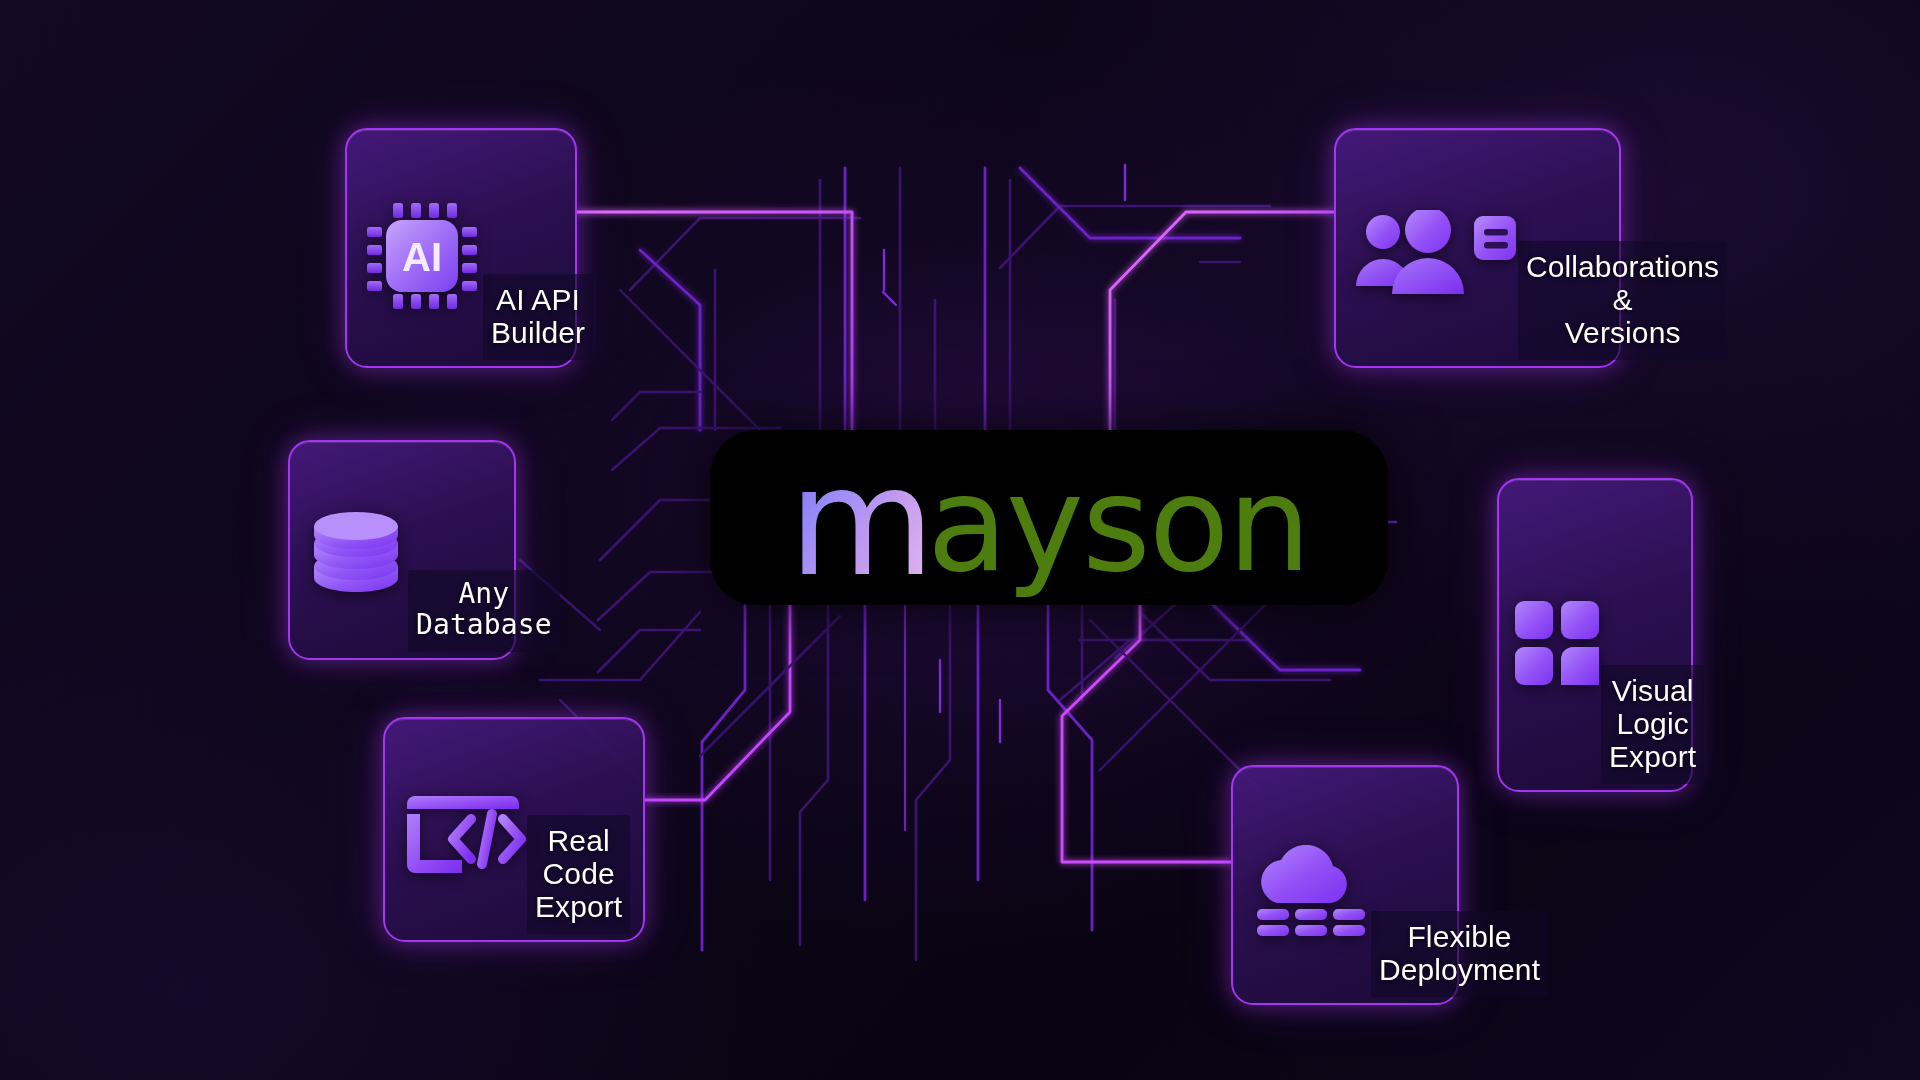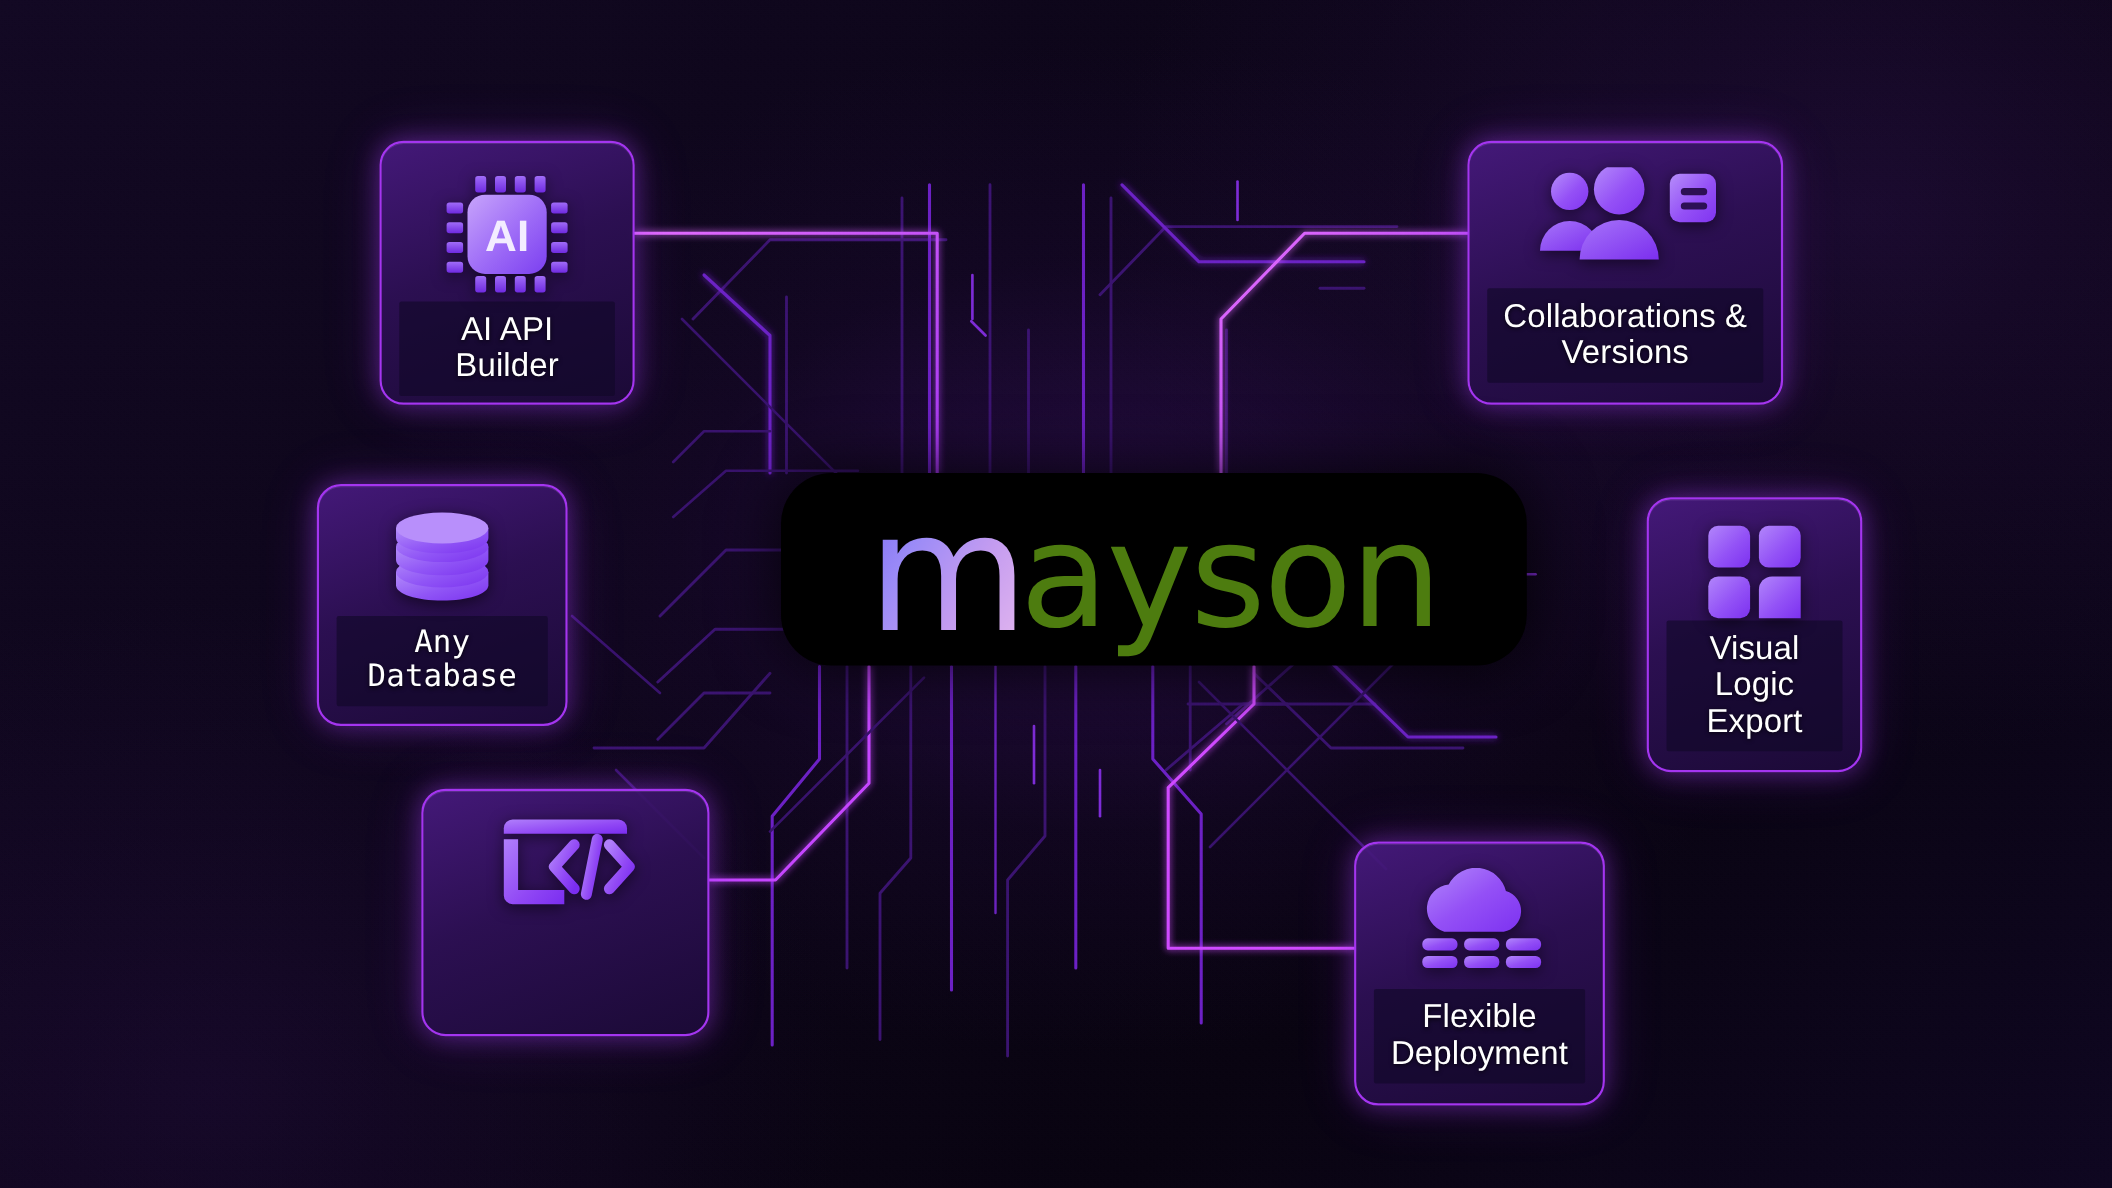--- a/index.html
+++ b/index.html
@@ -44,24 +44,24 @@
     position: absolute;
     border-radius: 22px;
     border: 2px solid #a435f0;
     background:
       linear-gradient(160deg, rgba(72,26,128,0.92) 0%, rgba(46,16,86,0.92) 45%, rgba(28,10,56,0.94) 100%);
     box-shadow:
       0 0 22px rgba(168,62,247,0.42),
       0 0 52px rgba(140,48,215,0.20),
       inset 0 1px 0 rgba(220,170,255,0.16);
     display: flex;
-    flex-direction: column;
+    flex-direction: row;
     align-items: center;
     justify-content: flex-start;
-    padding: 22px 14px 18px;
+    padding: 22px 14px 6px;
     z-index: 4;
   }
 
   .card .icon-wrap {
     display: flex;
     align-items: center;
     justify-content: center;
     filter: drop-shadow(0 3px 7px rgba(0,0,0,0.55));
   }
 
@@ -80,21 +80,21 @@
     text-shadow: 0 1px 4px rgba(0,0,0,.8);
   }
 
   .card.mono .label { font-family: "DejaVu Sans Mono", monospace; font-size: 28px; }
 
   
   #card-ai            { left: 345px; top: 128px;  width: 232px; height: 240px; }
   #card-db            { left: 288px; top: 440px;  width: 228px; height: 220px; }
   #card-code          { left: 383px; top: 717px;  width: 262px; height: 225px; }
   #card-collab        { left: 1334px; top: 128px; width: 287px; height: 240px; }
-  #card-visual        { left: 1497px; top: 452px; width: 196px; height: 250px; }
+  #card-visual        { left: 1497px; top: 478px; width: 196px; height: 314px; }
   #card-deploy        { left: 1231px; top: 765px; width: 228px; height: 240px; }
 
   
   #logo-pill {
     position: absolute;
     left: 710px;
     top: 430px;
     width: 678px;
     height: 175px;
     background: #000000;
@@ -344,20 +344,24 @@
 
         <path d="M8 12 a8 8 0 0 1 8-8 h96 a8 8 0 0 1 8 8 v5 H8 z" fill="url(#codeG)"></path>
 
         <path d="M8 22 h13 v46 h42 v13 H16 a8 8 0 0 1 -8 -8 z" fill="url(#codeG)"></path>
 
         <path d="M72 27 L54 47 L72 67" stroke="url(#codeG)" stroke-width="10" stroke-linecap="round" stroke-linejoin="round" fill="none"></path>
         <path d="M104 27 L122 47 L104 67" stroke="url(#codeG)" stroke-width="10" stroke-linecap="round" stroke-linejoin="round" fill="none"></path>
         <path d="M93 22 L83 72" stroke="url(#codeG)" stroke-width="10" stroke-linecap="round"></path>
       </svg>
     </div>
+    <div class="label">
+      <span>Real Code</span><br>
+      <span>Export</span>
+    </div>
   </div>
 
   <div class="card" id="card-collab">
     <div class="icon-wrap">
       <svg width="168" height="92" viewBox="0 0 168 92" fill="none">
         <defs>
           <linearGradient id="userG" x1="0" y1="0" x2="1" y2="1">
             <stop offset="0%" stop-color="#b68dfb"></stop>
             <stop offset="55%" stop-color="#9450f6"></stop>
             <stop offset="100%" stop-color="#8034f1"></stop>

